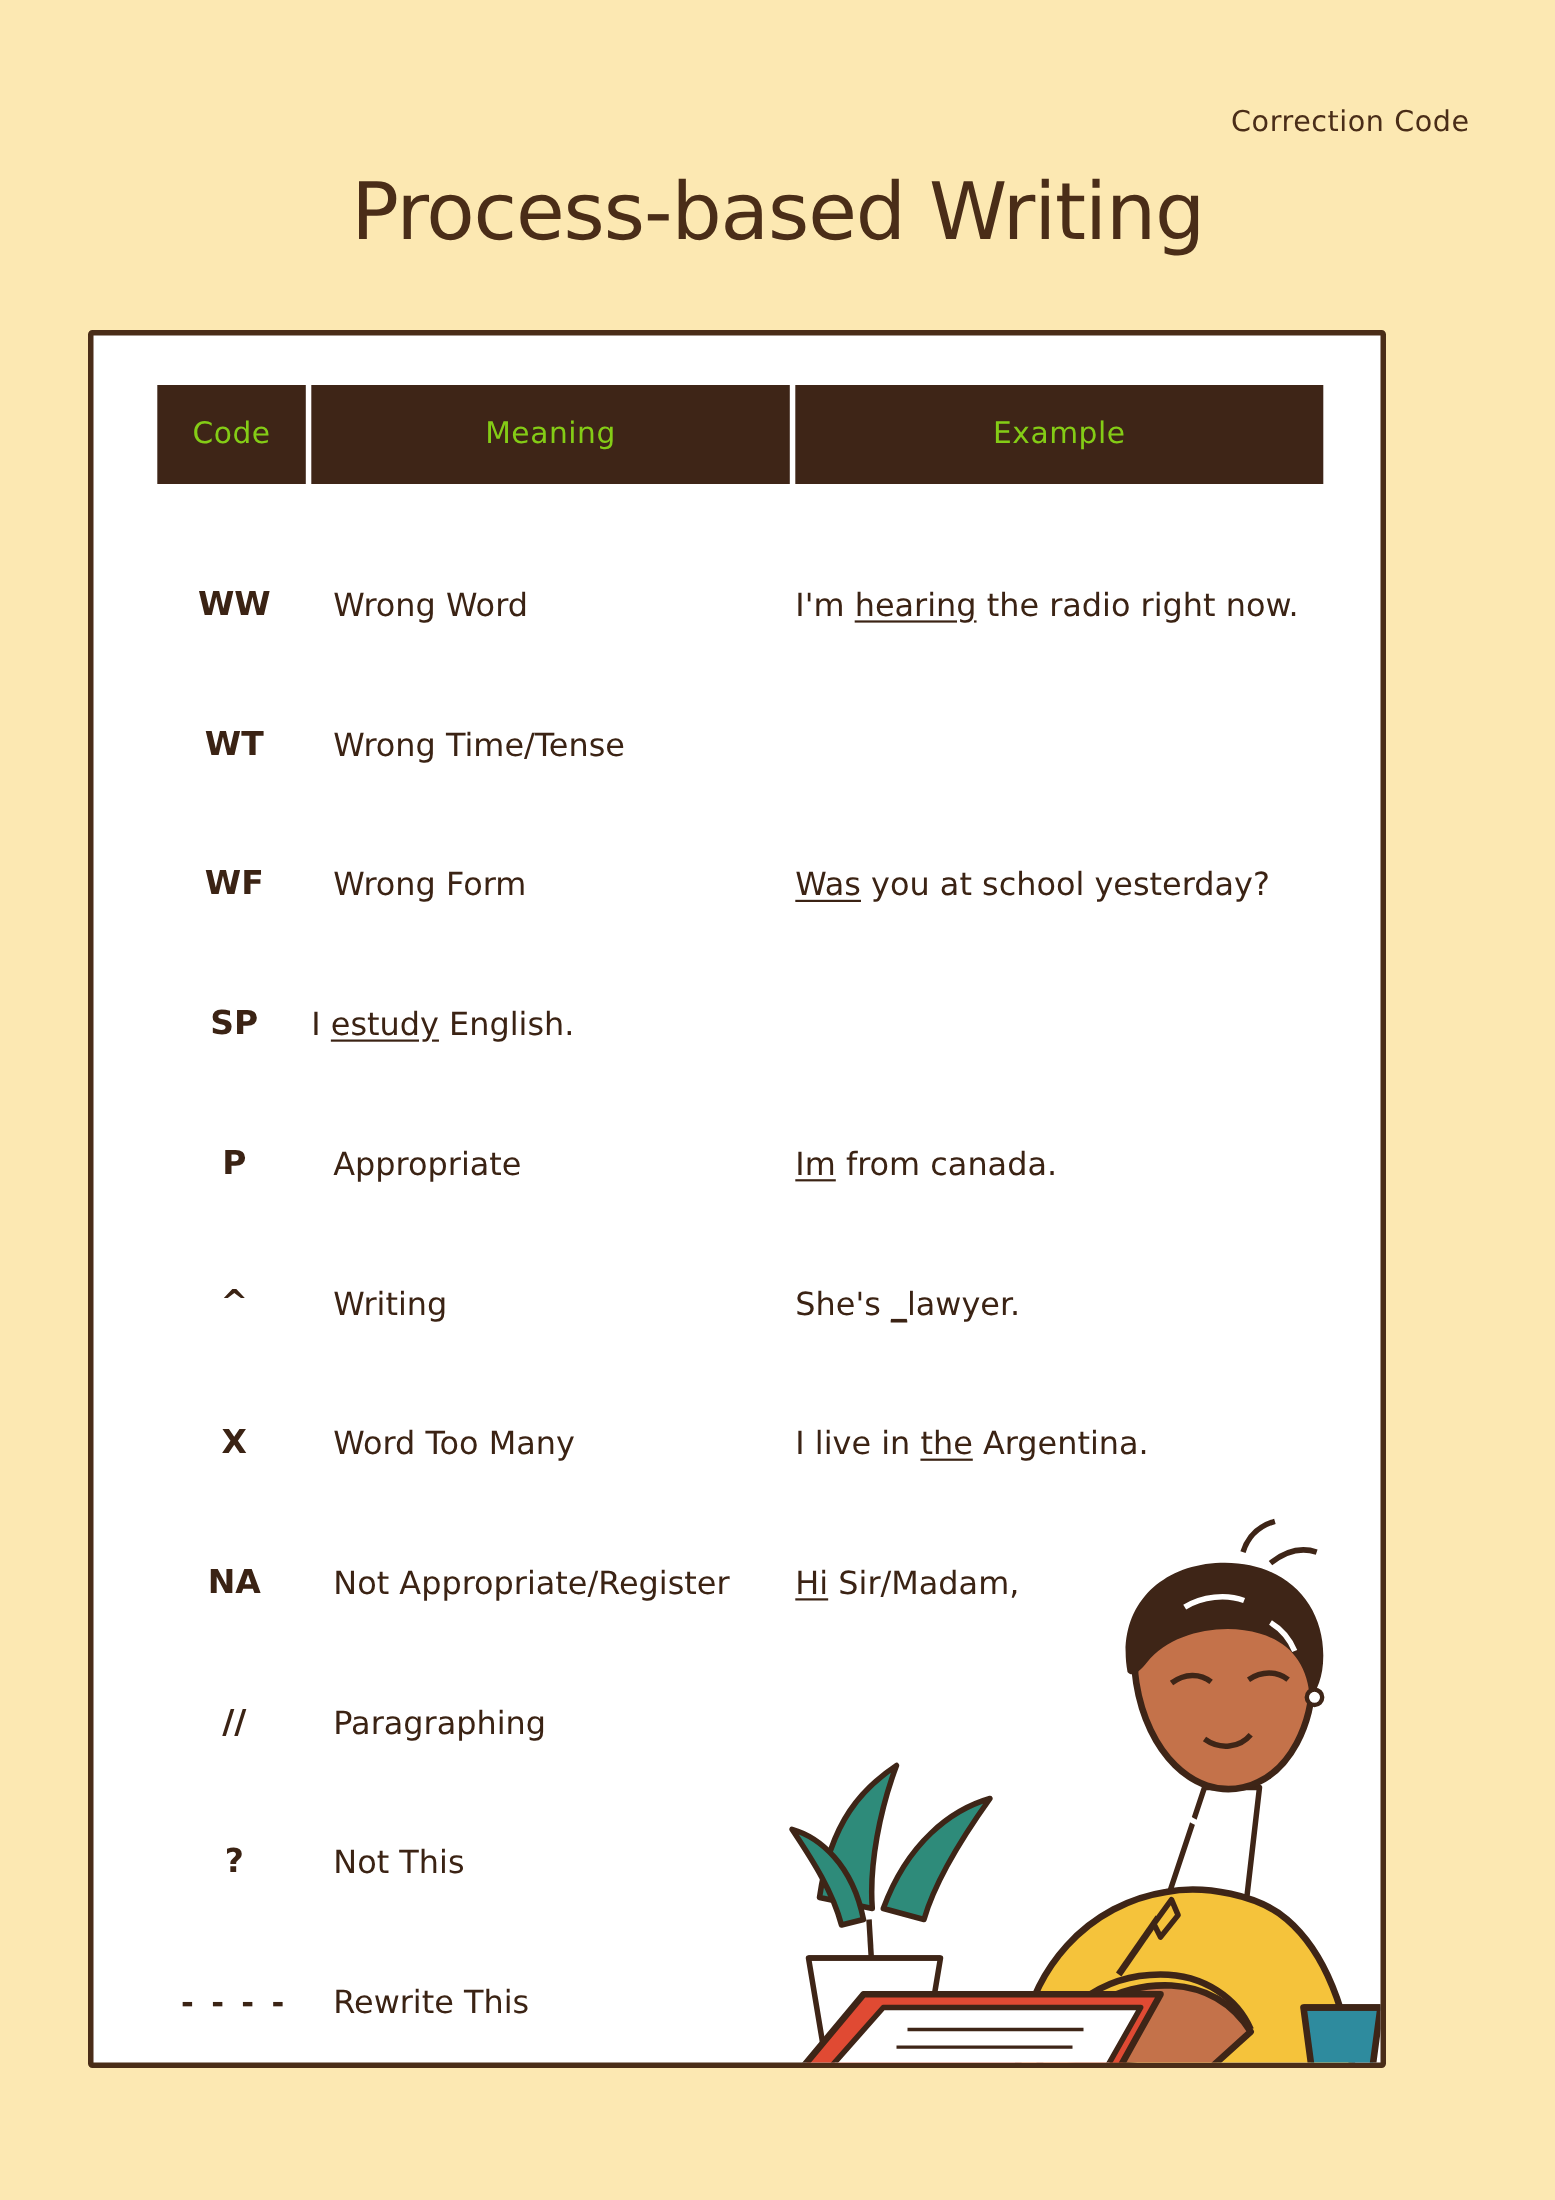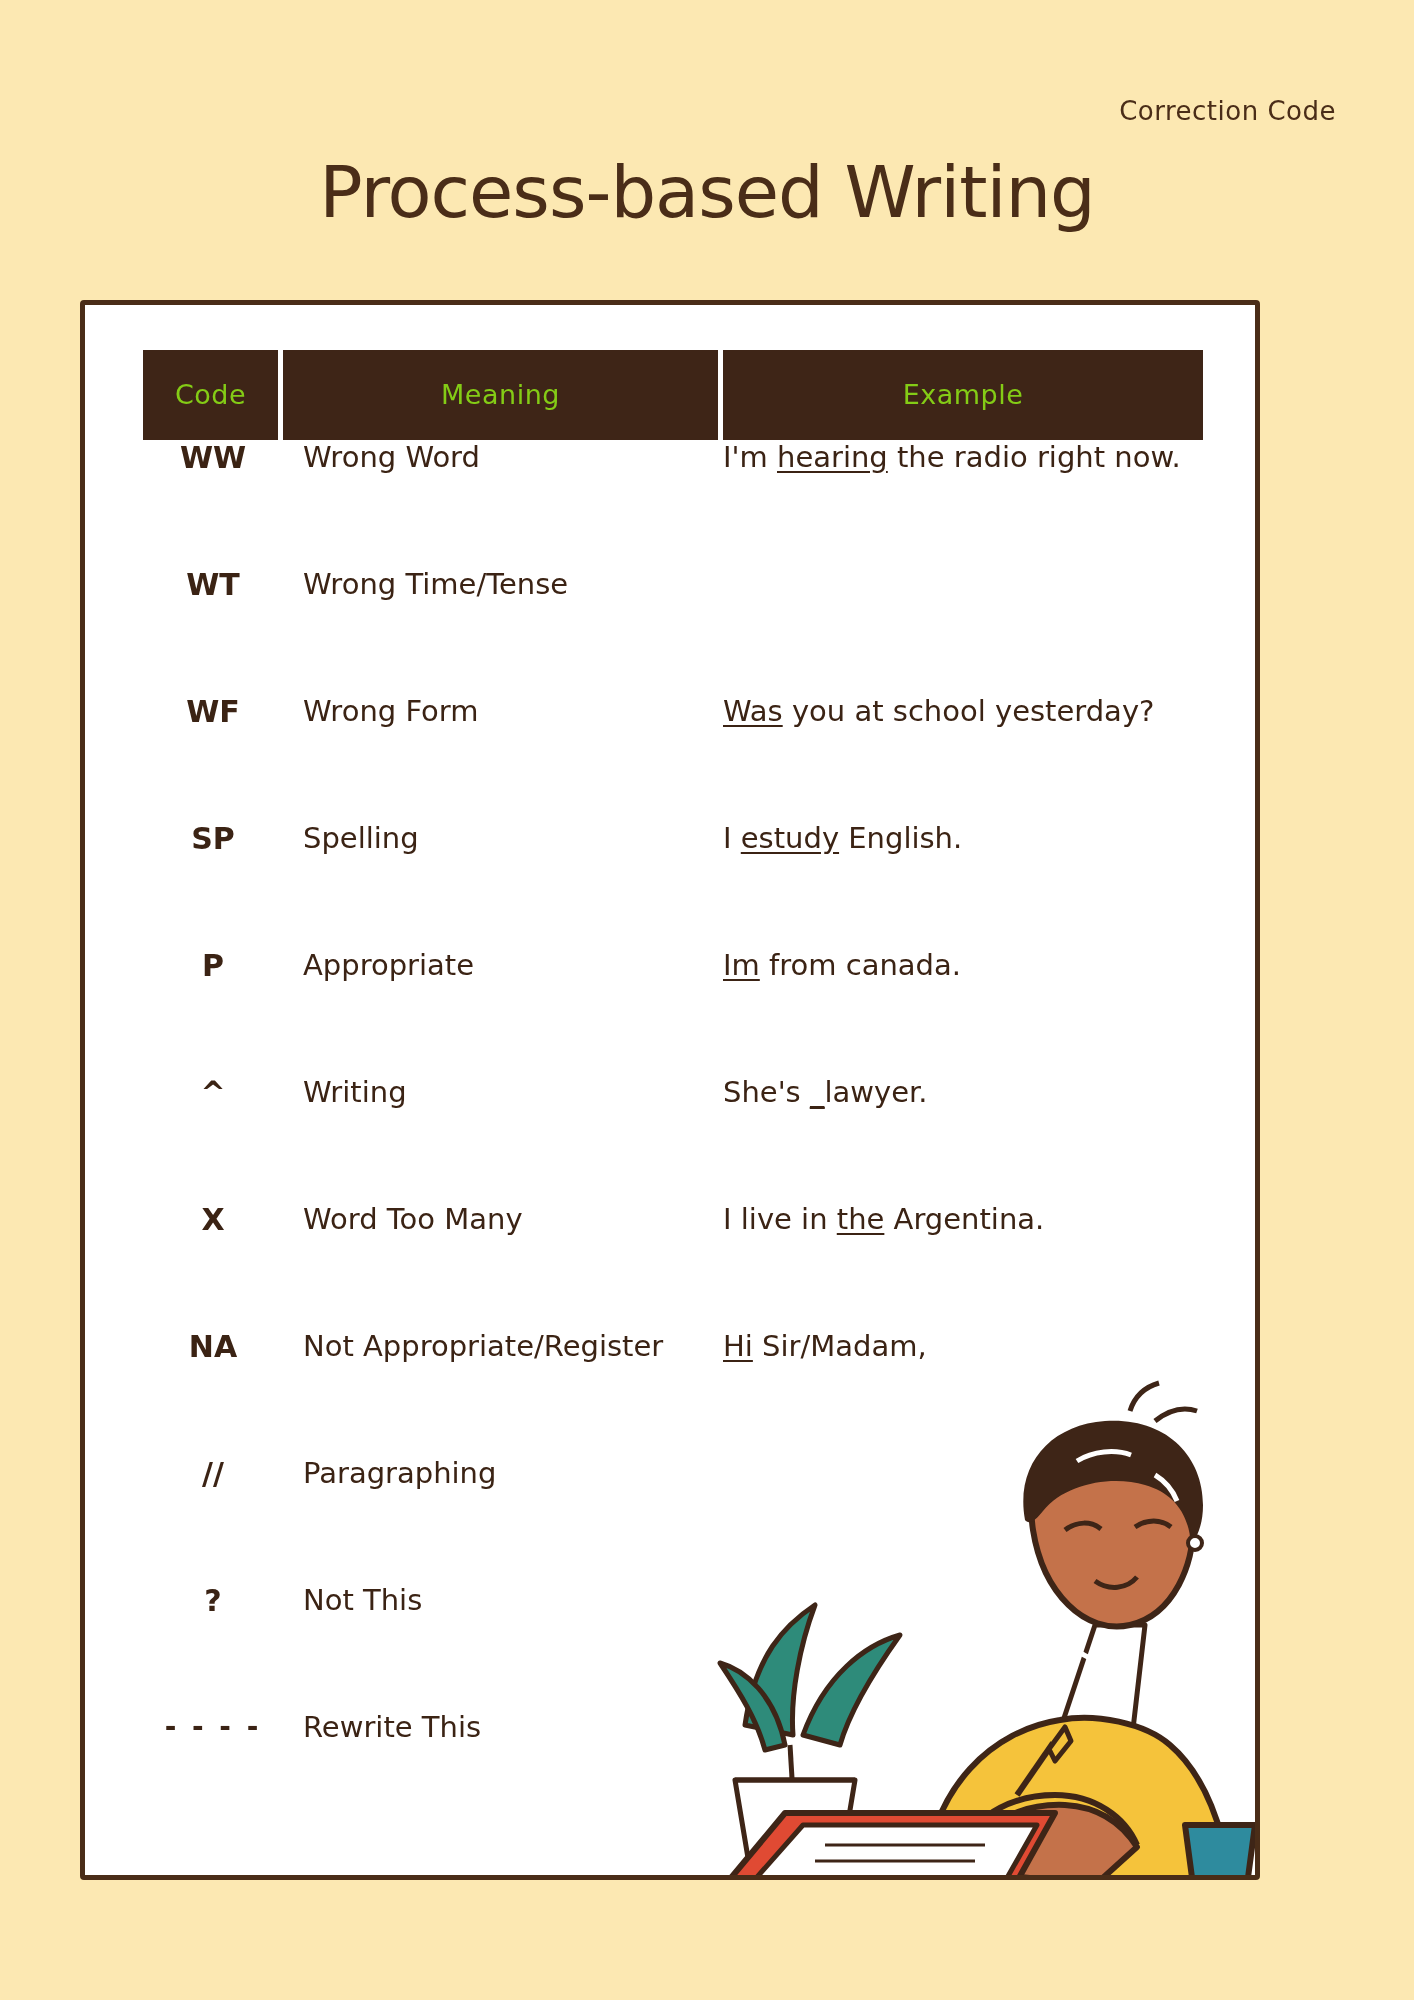--- a/index.html
+++ b/index.html
@@ -73,21 +73,21 @@
   .col-code  { width: 140px; }
   .col-mean  { width: 440px; }
   .col-ex    { width: 480px; }
 
   .thead .col-code { border-right: 5px solid #FFFFFF; height: 90px; line-height: 90px; }
   .thead .col-mean { border-right: 5px solid #FFFFFF; height: 90px; line-height: 90px; }
   .thead .col-ex   { height: 90px; line-height: 90px; }
 
   .row {
     display: flex;
-    align-items: flex-start;
+    align-items: flex-end;
     height: 127px;
   }
   .cell-code {
     width: 140px;
     text-align: center;
     font-size: 30px;
     font-weight: 700;
     color: #3B2314;
   }
   .cell-code.sym   { font-size: 30px; }
@@ -142,21 +142,20 @@
           <div class="cell-code">WT</div>
           <div class="cell-mean">Wrong Time/Tense</div>
         </div>
         <div class="row">
           <div class="cell-code">WF</div>
           <div class="cell-mean">Wrong Form</div>
           <div class="cell-ex"><span class="u">Was</span><span> you at school yesterday?</span></div>
         </div>
         <div class="row">
           <div class="cell-code">SP</div>
-          <div class="cell-mean">Spelling</div>
           <div class="cell-ex"><span>I </span><span class="u">estudy</span><span> English.</span></div>
         </div>
         <div class="row">
           <div class="cell-code">P</div>
           <div class="cell-mean">Appropriate</div>
           <div class="cell-ex"><span class="u">Im</span><span> from canada.</span></div>
         </div>
         <div class="row">
           <div class="cell-code sym">^</div>
           <div class="cell-mean">Writing</div>

